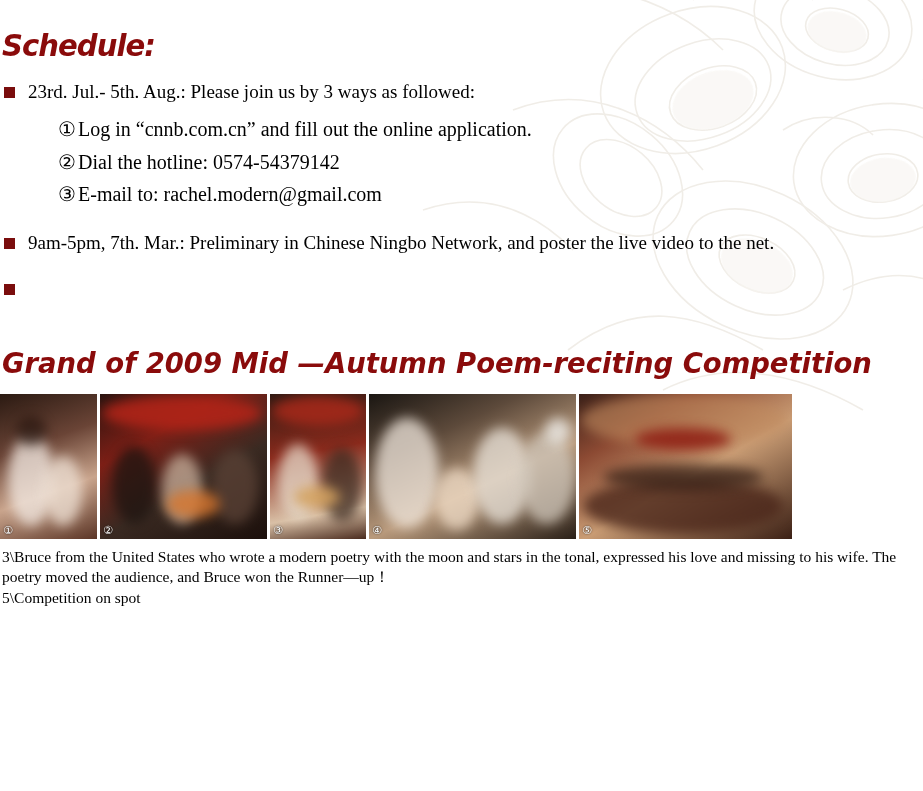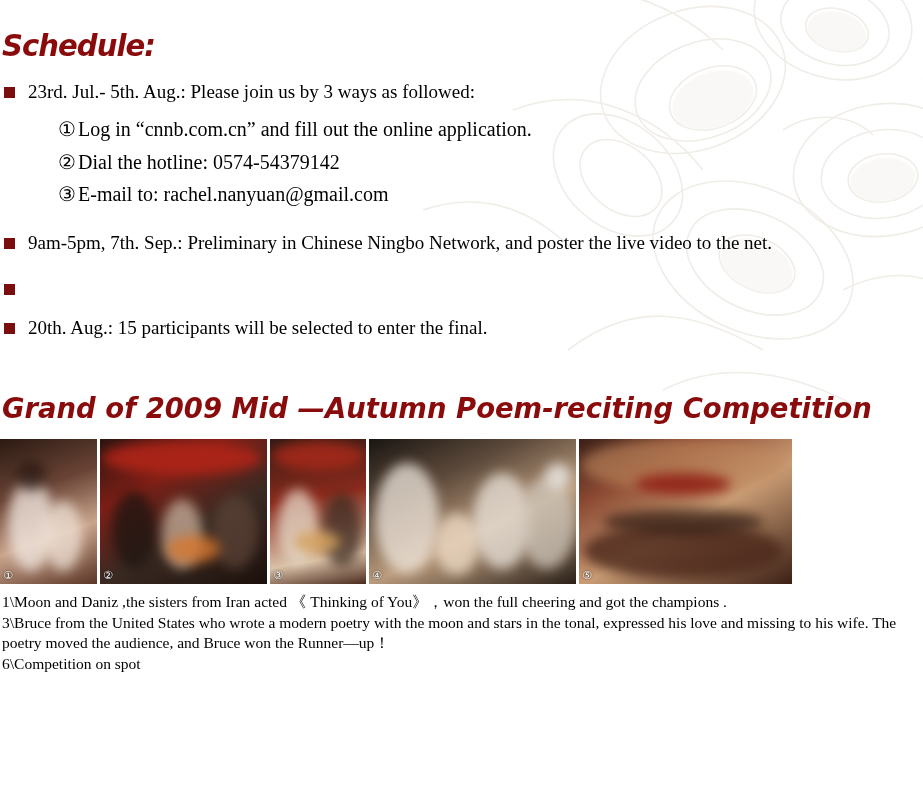--- a/index.html
+++ b/index.html
@@ -196,39 +196,35 @@
       <span class="sched-text">
         <span>23rd. Jul.- 5th. Aug.: Please join us by 3 ways as followed:</span>
         <ul class="sub-list">
           <li>
             <span class="circ">①</span><span>Log in “cnnb.com.cn” and fill out the online application.</span>
           </li>
           <li>
             <span class="circ">②</span><span>Dial the hotline: 0574-54379142</span>
           </li>
           <li>
-            <span class="circ">③</span><span>E-mail to: rachel.nanyuan@gmail.com</span>
+            <span class="circ">③</span><span>E-mail to: rachel.modern@gmail.com</span>
           </li>
         </ul>
       </span>
     </li>
 
     <li class="sched-item">
       <span class="sq-bullet"></span>
-      <span class="sched-text">9am-5pm, 7th. Sep.: Preliminary in Chinese Ningbo Network, and poster the live video to the net.</span>
+      <span class="sched-text">9am-5pm, 7th. Mar.: Preliminary in Chinese Ningbo Network, and poster the live video to the net.</span>
     </li>
 
     <li class="sched-item">
       <span class="sq-bullet"></span>
     </li>
 
-    <li class="sched-item">
-      <span class="sq-bullet"></span>
-      <span class="sched-text">20th. Aug.: 15 participants will be selected to enter the final.</span>
-    </li>
 
 
   </ul>
 
   <h2 class="grand-title">Grand of 2009  Mid —Autumn  Poem-reciting Competition</h2>
 
   <div class="photo-strip">
 
     <div class="photo p1">
       <div class="blob" style="width:46px;height:92px;left:8px;top:40px;background:#f2e9e2;"></div>
@@ -267,18 +263,17 @@
       <div class="blob" style="width:206px;height:52px;left:2px;top:0px;background:#c08a5e;opacity:0.6;"></div>
       <div class="blob" style="width:96px;height:22px;left:56px;top:34px;background:#8e1c12;opacity:0.85;"></div>
       <div class="blob" style="width:200px;height:56px;left:4px;top:84px;background:#4a261a;opacity:0.8;"></div>
       <div class="blob" style="width:160px;height:26px;left:24px;top:70px;background:#2f1a12;opacity:0.7;"></div>
       <span class="num">⑤</span>
     </div>
 
   </div>
 
   <div class="captions">
-    <p>1\Moon and Daniz ,the sisters from Iran acted 《 Thinking of You》，won the full cheering and got the champions .</p>
     <p>3\Bruce from the United States who wrote a modern poetry with the moon and stars in the tonal, expressed his love and missing to his wife. The poetry moved the audience, and Bruce won the Runner—up！</p>
-    <p>6\Competition on spot</p>
+    <p>5\Competition on spot</p>
   </div>
 
 </div>
 
 </body></html>

